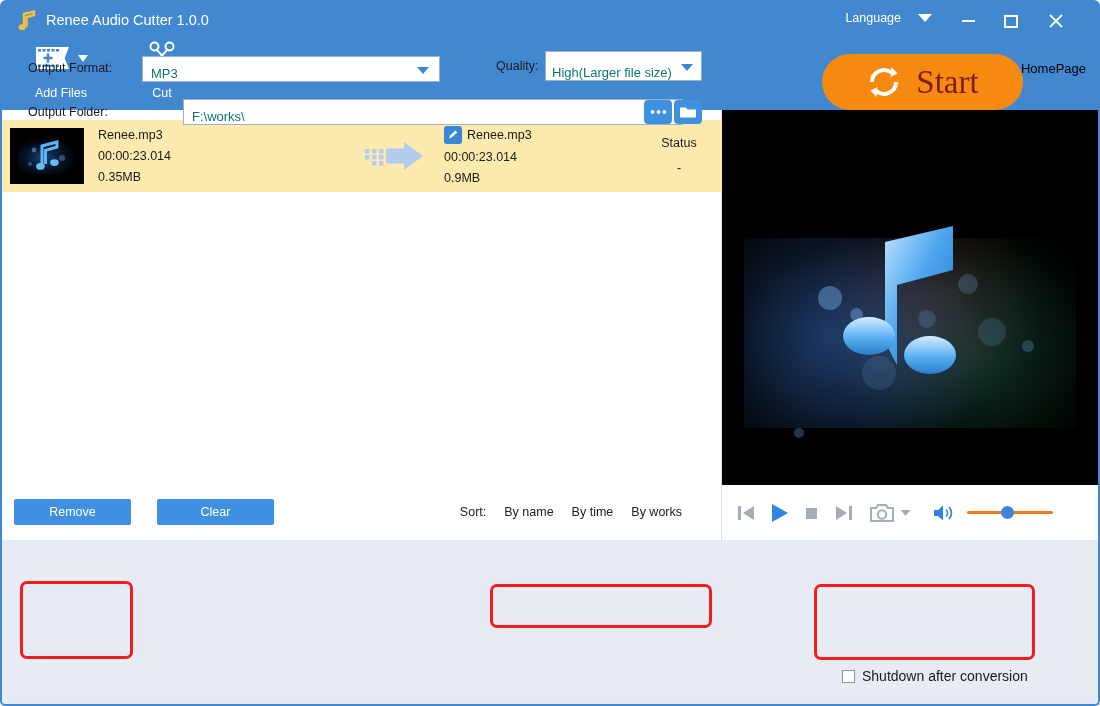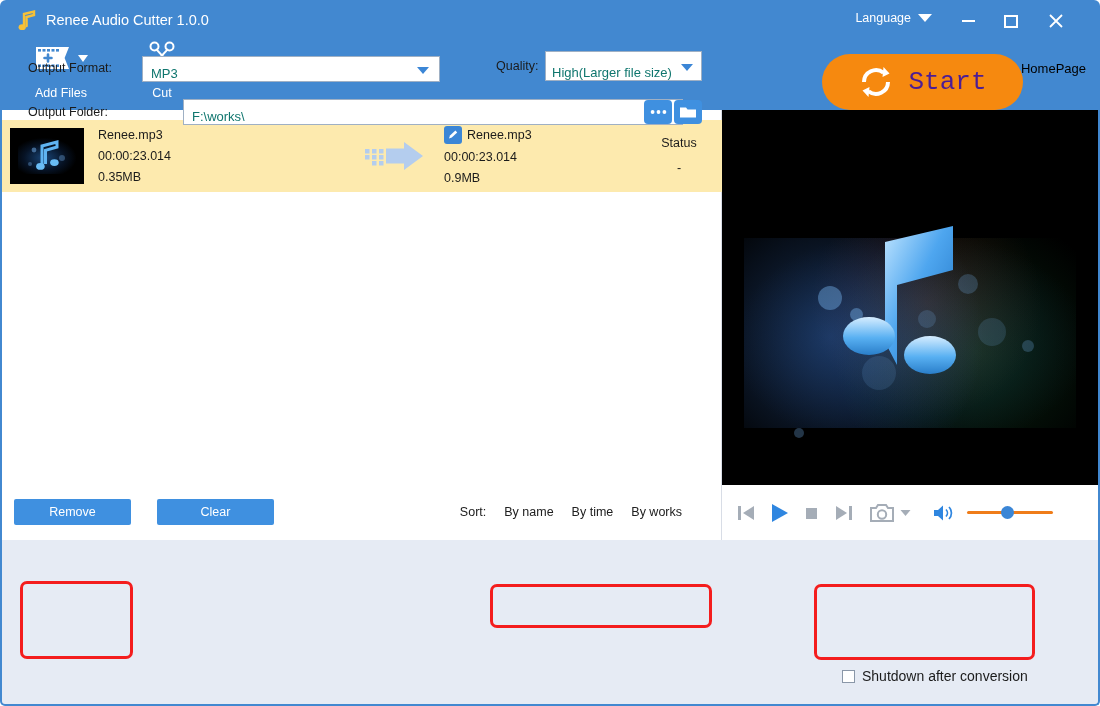--- a/index.html
+++ b/index.html
@@ -28,21 +28,21 @@
     position: absolute; left: 14px; top: 8px;
     width: 26px; height: 26px;
   }
   .app-title {
     position: absolute; left: 46px; top: 10px;
     color: #ffffff; font-size: 14.5px; line-height: 20px;
     white-space: nowrap;
   }
   .lang-wrap {
     position: absolute; right: 168px; top: 11px;
-    display: flex; align-items: center; gap: 7px;
+    display: flex; align-items: center; gap: 17px;
     cursor: pointer;
   }
   .lang-label { color:#ffffff; font-size: 12.5px; }
   .lang-caret {
     width: 0; height: 0;
     border-left: 7px solid transparent;
     border-right: 7px solid transparent;
     border-top: 8px solid #ffffff;
   }
   .win-btn {
@@ -255,22 +255,22 @@
 
   .start-btn {
     position: absolute; left: 822px; top: 54px;
     width: 201px; height: 56px;
     border: none; border-radius: 28px;
     background: #f6890f;
     display: flex; align-items: center; justify-content: center; gap: 14px;
     cursor: pointer;
   }
   .start-label {
-    color: #4c1d95; font-size: 26px;
-    font-family: Liberation Mono, monospace;
+    color: #7f1d1d; font-size: 33px;
+    font-family: Liberation Serif, serif;
   }
   .shutdown-row {
     position: absolute; left: 842px; top: 668px;
     display: flex; align-items: center; gap: 7px;
     cursor: pointer;
   }
   .chk {
     width: 13px; height: 13px;
     background: #ffffff; border: 1px solid #8a97a8;
     flex: none;

